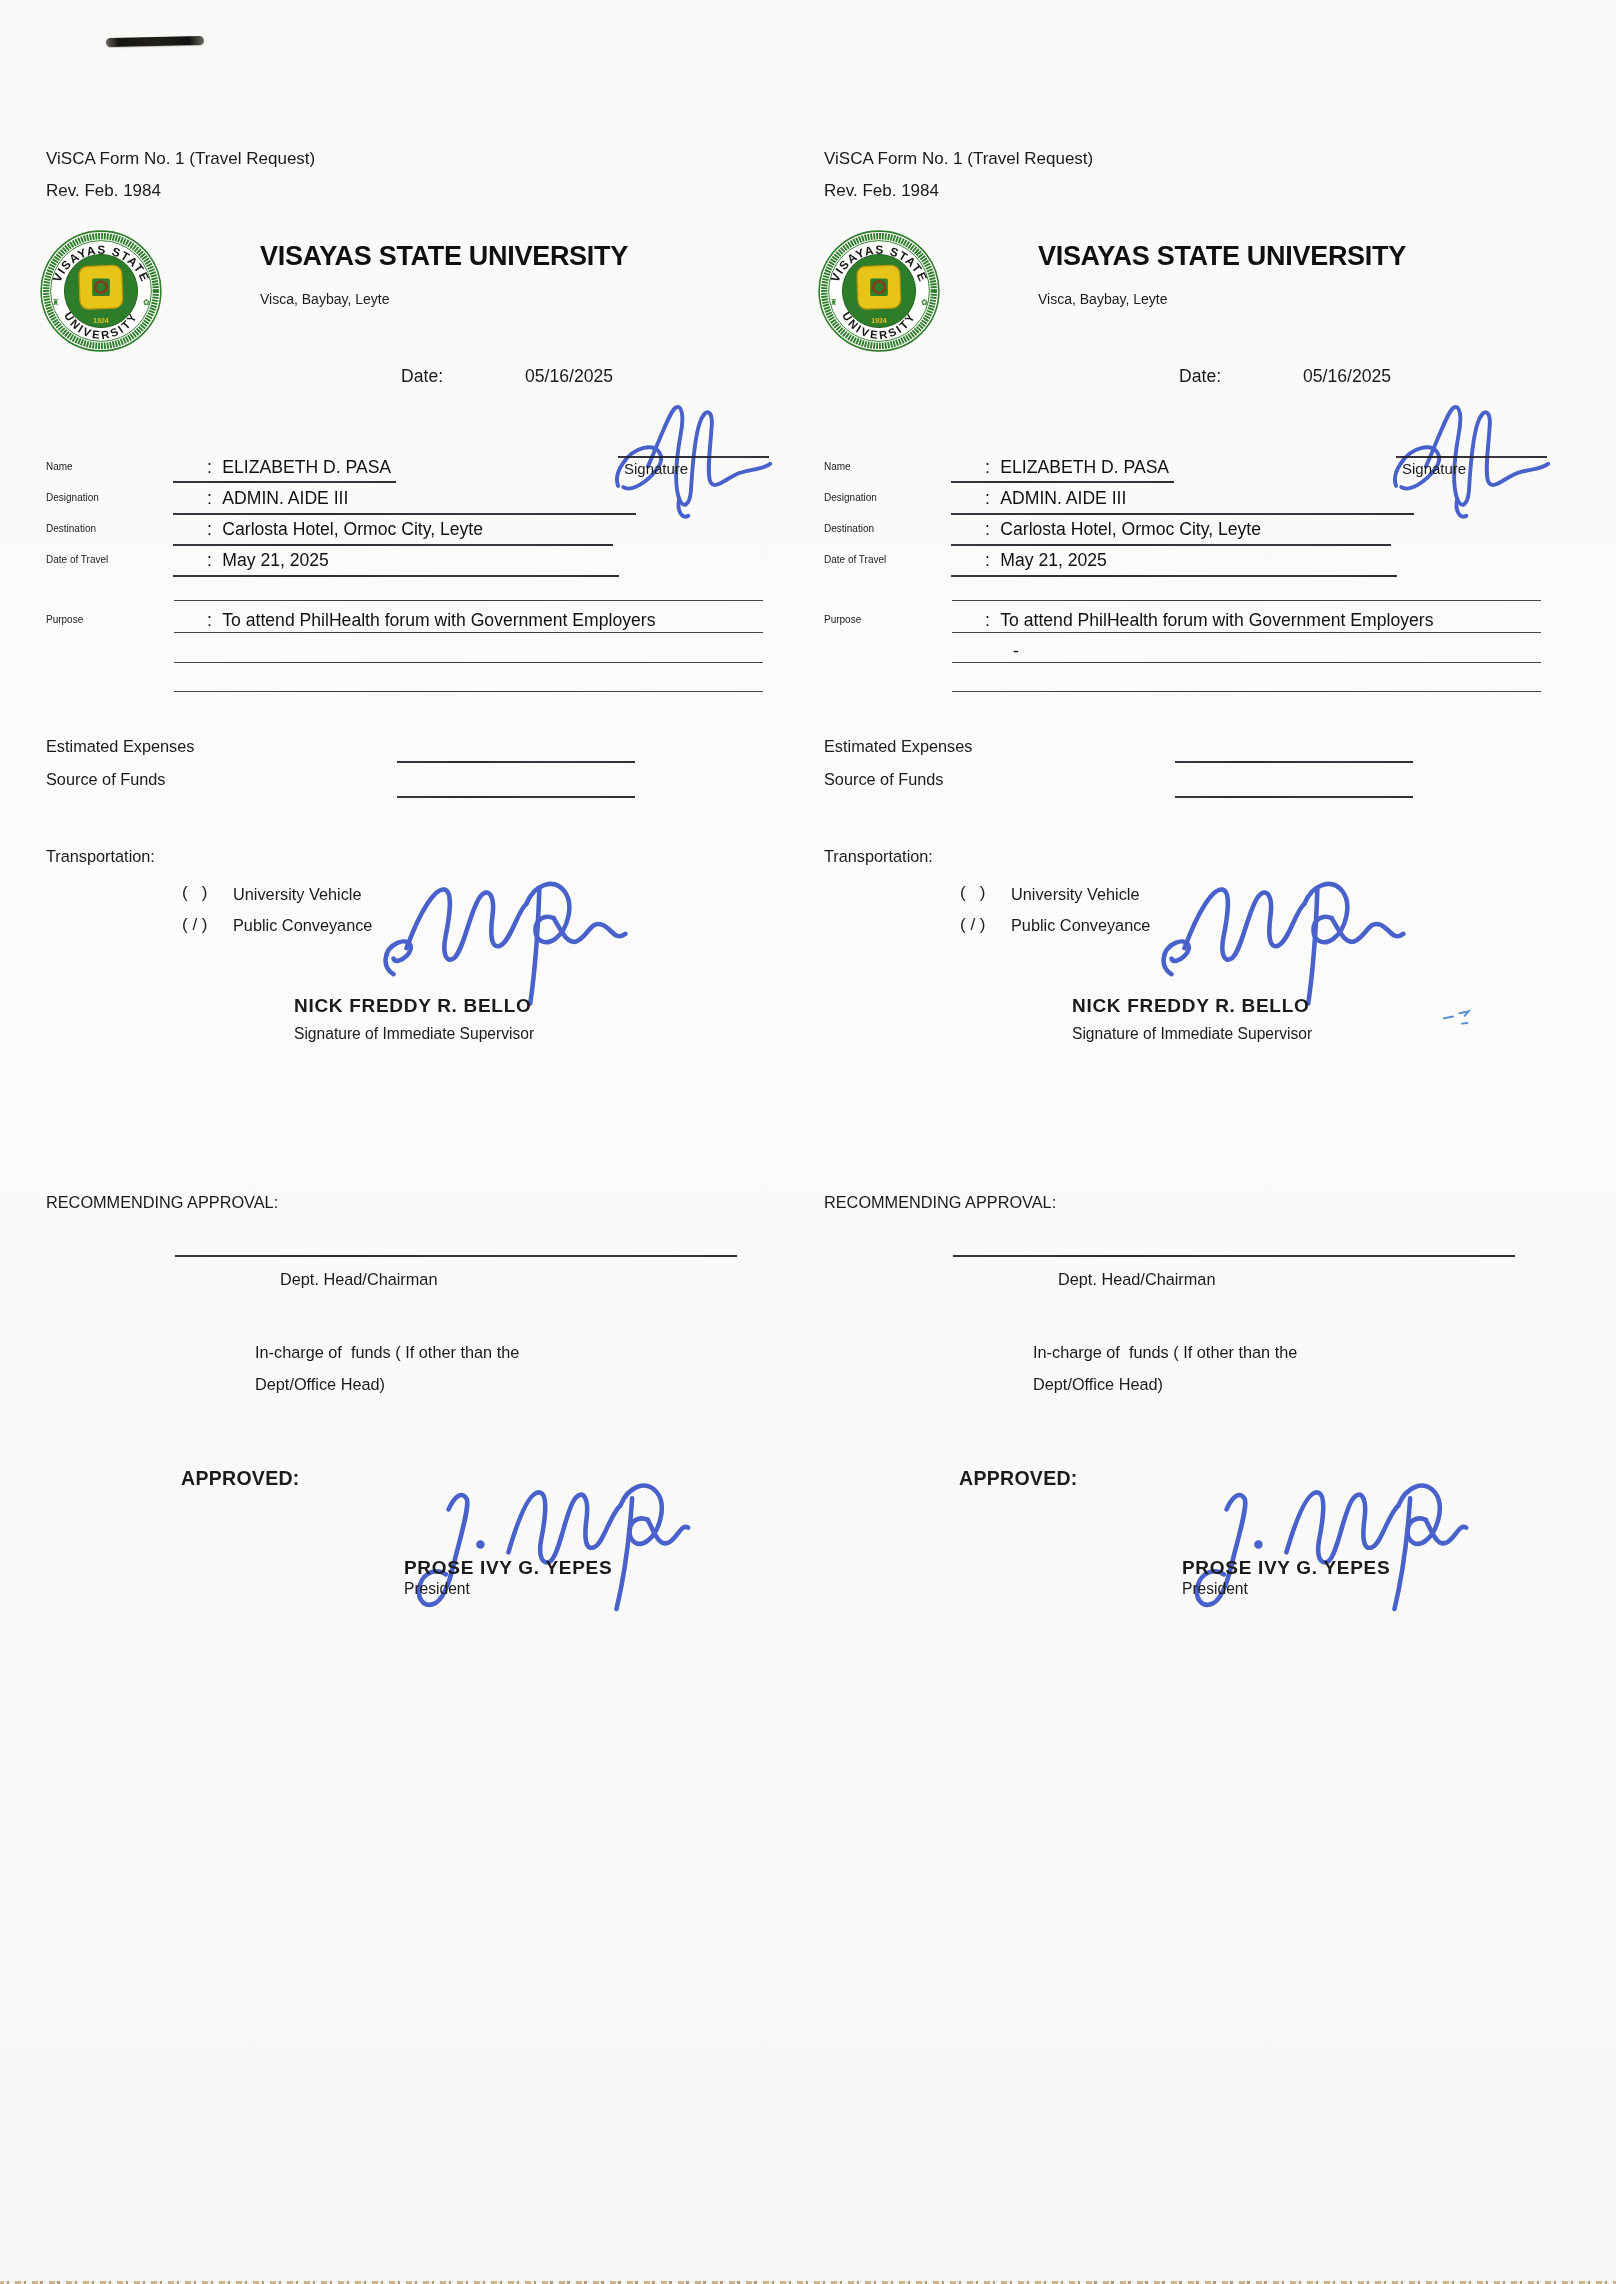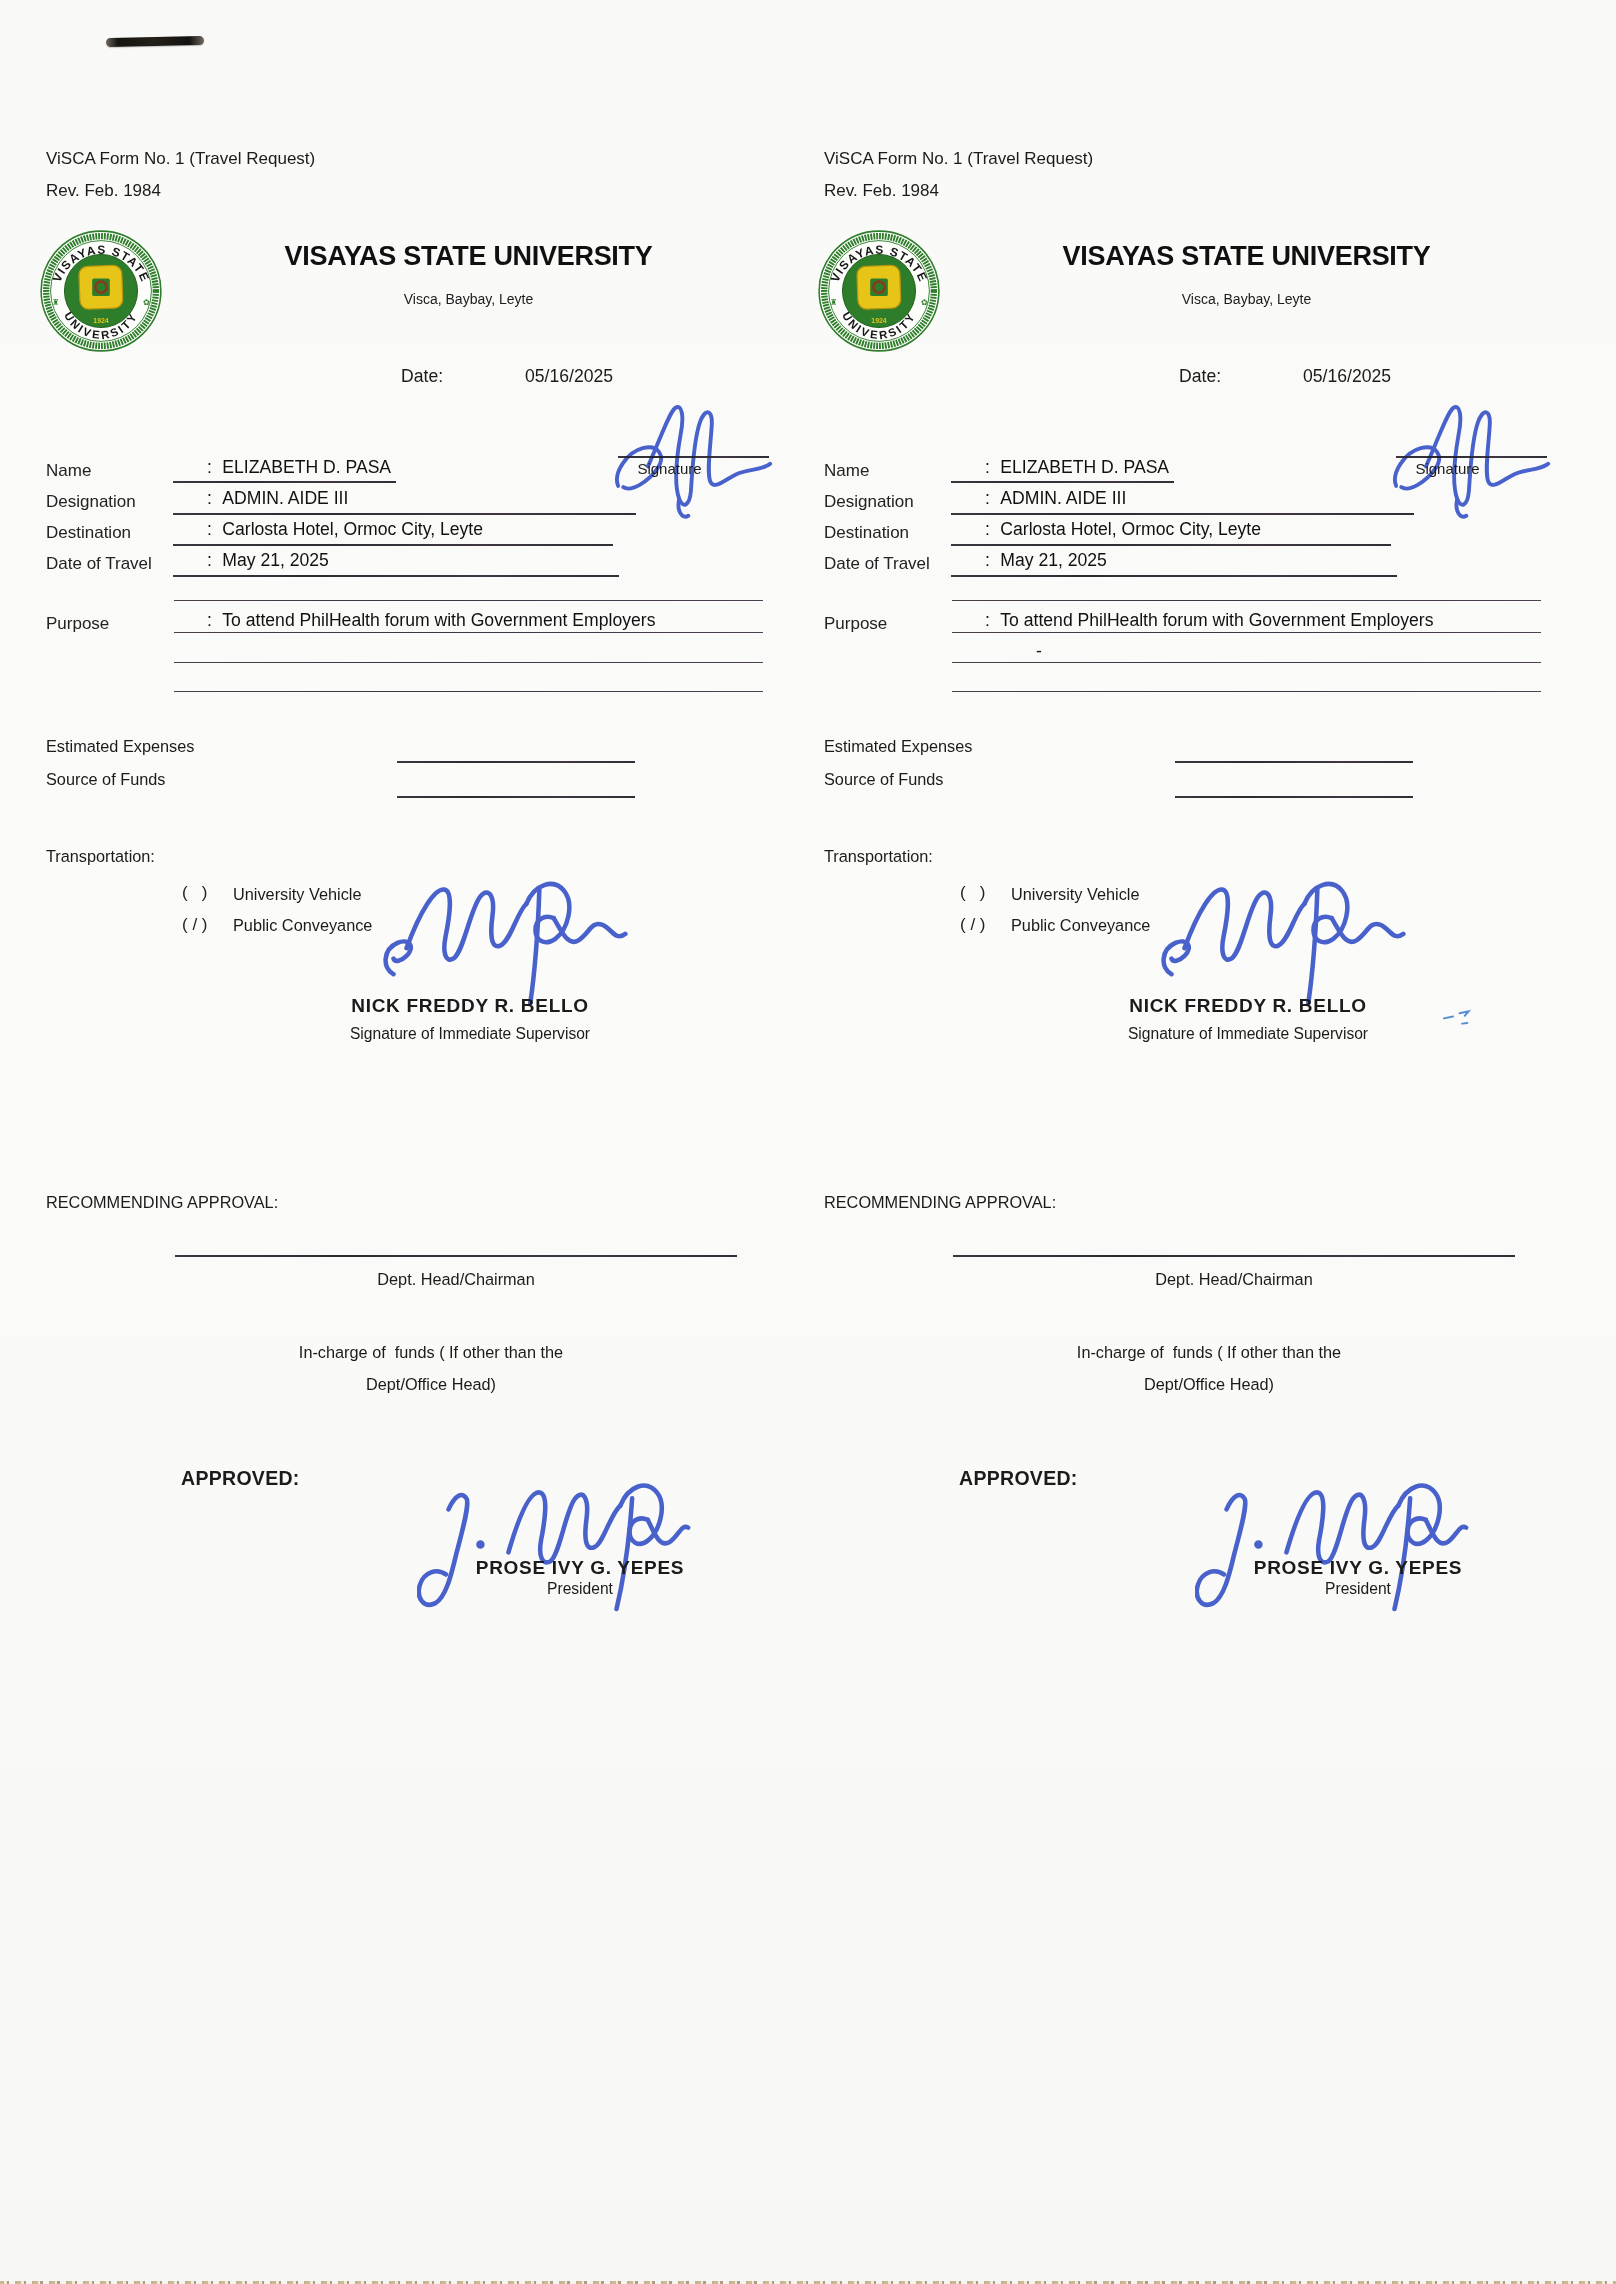--- a/index.html
+++ b/index.html
@@ -7,26 +7,26 @@
     width:1616px;height:2284px;position:relative;overflow:hidden;
     background:#f8f8f6;
     font-family:"Liberation Sans", sans-serif;
     color:#1b1b1b;
   }
   #sheet{position:absolute;inset:0;background:linear-gradient(180deg,#f9f9f7 0%,#fbfbf9 40%,#f7f7f5 100%);}
   .copy{position:absolute;top:0;left:0;width:778px;height:2284px;}
   .copy-2{left:778px;}
   .abs{position:absolute;line-height:1.15;}
   .sm{font-size:17px;text-align:right;}
-  .lbl{font-size:17px;color:#222;}
+  .lbl{font-size:10px;color:#222;}
   .val{font-size:17.6px;color:#111;margin-left:44px;}
   .colon{display:inline-block;margin-right:10.4px;font-size:17.6px;}
   .uline{position:absolute;height:2px;background:linear-gradient(90deg,#2a2530,#1c1a20 30%,#2e2633 70%,#1f1c24);opacity:.92;}
   .thin{height:1.3px;background:linear-gradient(90deg,#3a2f38,#2b2430 40%,#3d3040);}
-  .ctr{text-align:center;}
+  .ctr{}
   .b{font-weight:bold;}
   .title{font-size:27px;font-weight:bold;letter-spacing:-0.3px;color:#101010;}
   .subtitle{font-size:14px;}
   .opt-mark{white-space:pre;font-size:17px;color:#222;}
   .opt-text{font-size:16.3px;}
   .prewrap{white-space:pre-wrap;}
   .staple{
     position:absolute;left:106px;top:37px;width:98px;height:8.5px;border-radius:4.6px;
     background:linear-gradient(90deg,#6d675d,#17150f 12%,#24201a 50%,#141210 85%,#6f6a60);
     transform:rotate(-1.2deg);box-shadow:0 0.7px 1.3px rgba(0,0,0,.25);

